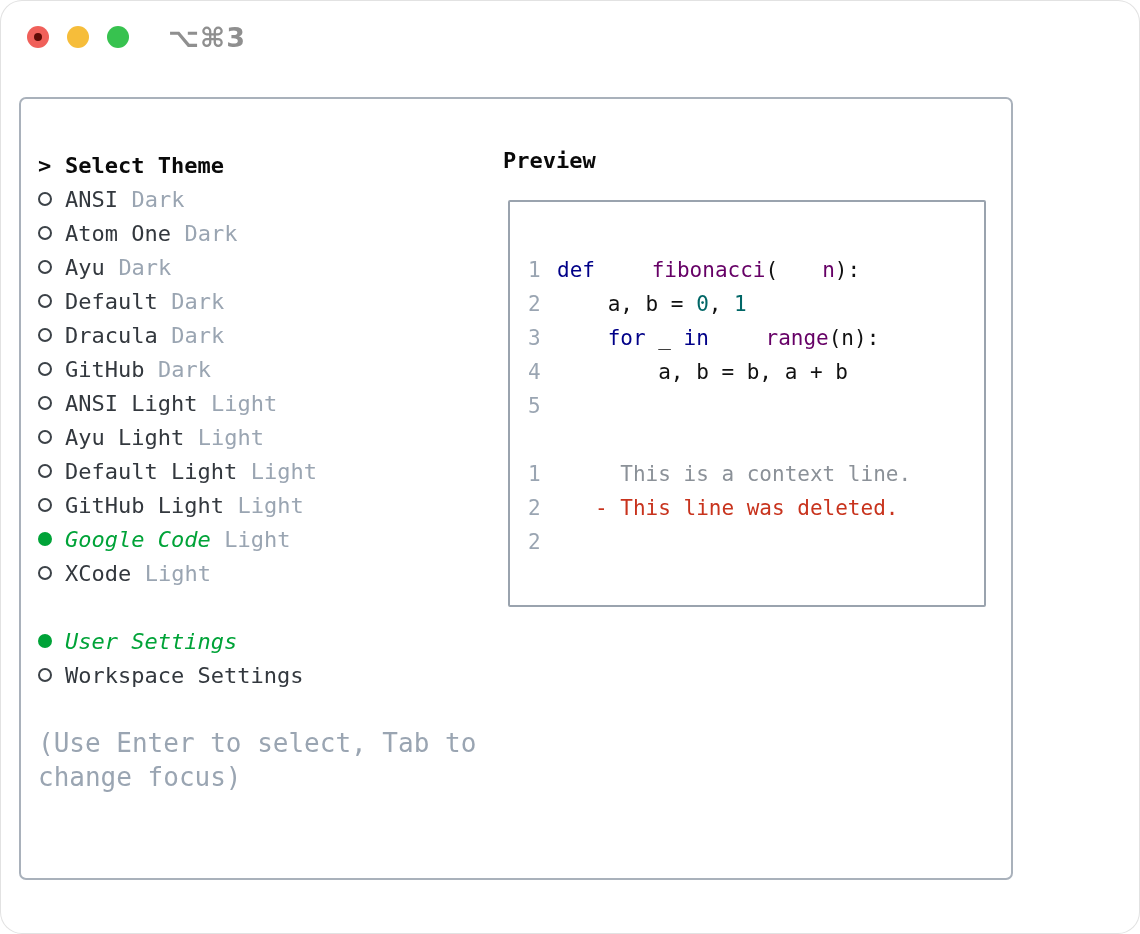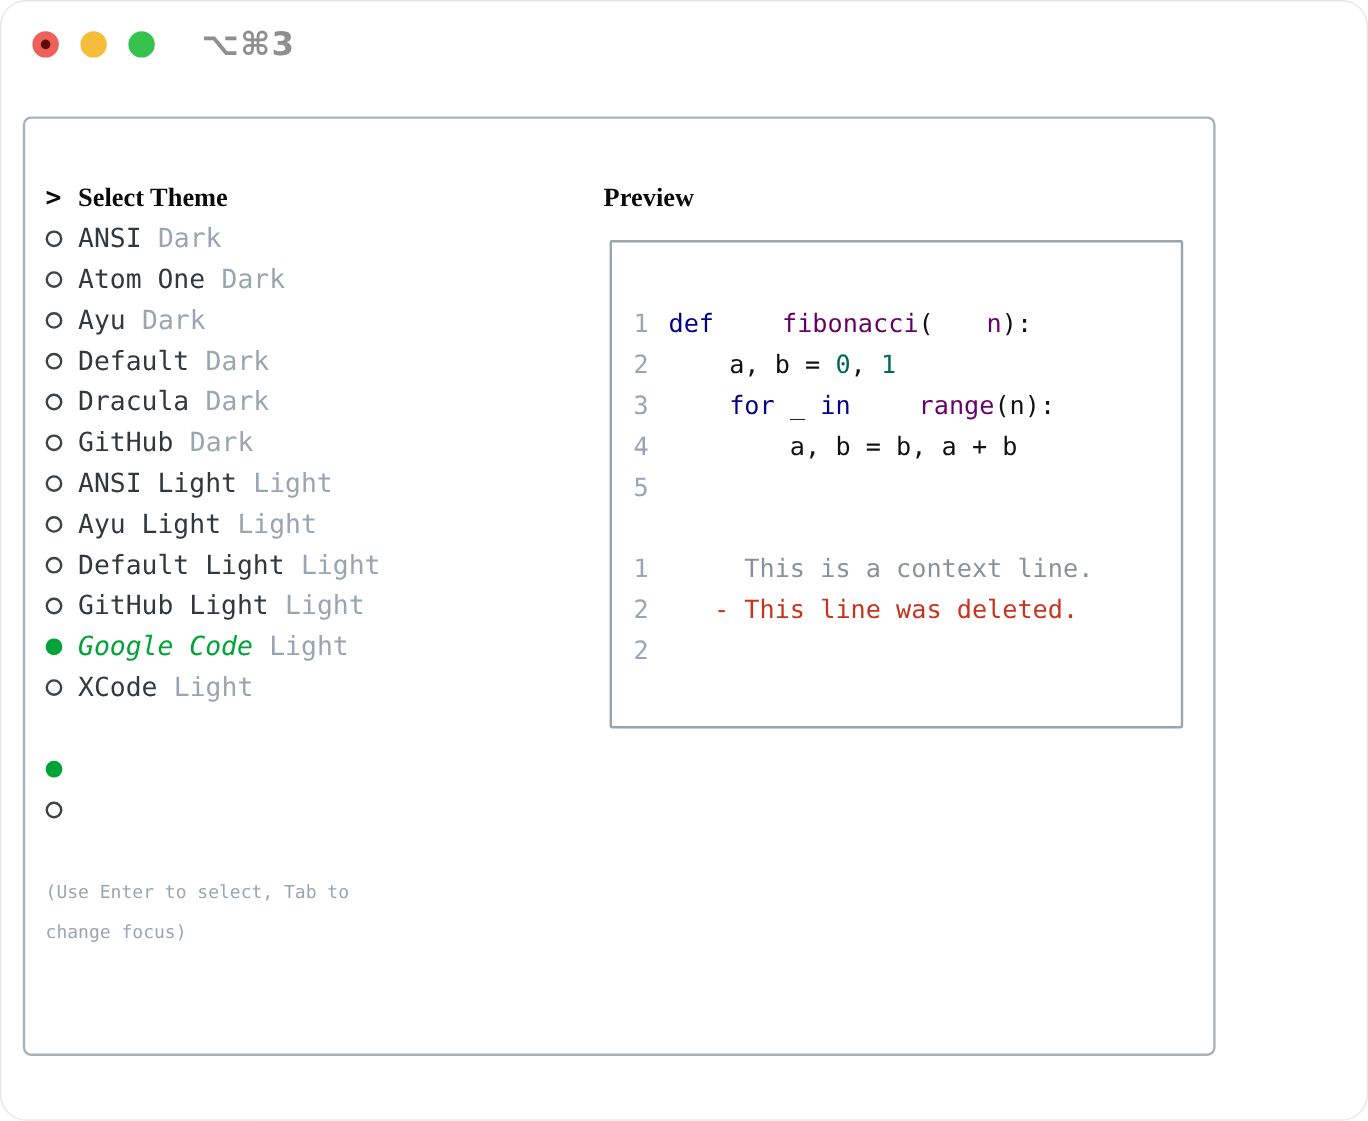--- a/index.html
+++ b/index.html
@@ -33,37 +33,37 @@
     box-sizing:border-box;border:2px solid var(--frame-border);border-radius:7px;
     display:flex;background:#fff;
   }
   .left-col{width:482px;box-sizing:border-box;padding:49px 0 0 17px;flex:none;}
   .right-col{flex:1;box-sizing:border-box;padding-top:49px;}
 
   
   .row{height:34px;display:flex;align-items:center;font-size:22px;white-space:pre;}
   .marker{width:27px;flex:none;display:flex;align-items:center;}
   .prompt{font-weight:bold;color:#0a0a0a;}
-  .hdr-label{font-weight:bold;color:#0a0a0a;font-family:Liberation Serif, serif;}
+  .hdr-label{font-weight:bold;color:#0a0a0a;}
   .radio{
     width:14px;height:14px;box-sizing:border-box;border-radius:50%;
     border:2px solid #3c4248;background:transparent;
   }
   .radio.sel{border-color:var(--green);background:var(--green);}
   .t-name{color:#33383e;}
   .t-name.sel{color:var(--green);font-style:italic;}
   .t-variant{color:var(--muted);margin-left:0.62em;}
   .spacer{height:34px;}
   .help{
-    margin-top:0;width:29ch;font-size:15px;line-height:34px;color:var(--muted);
+    margin-top:0;width:29ch;font-size:26px;line-height:34px;color:var(--muted);
     white-space:normal;
   }
 
   
-  .preview-title-row{height:34px;display:flex;align-items:center;font-size:22px;font-family:Liberation Serif, serif;}
+  .preview-title-row{height:34px;display:flex;align-items:flex-start;font-size:22px;}
   .preview-title-row span{font-weight:bold;color:#0a0a0a;}
   .preview-box{
     margin-left:5px;margin-top:18px;width:478px;height:407px;box-sizing:border-box;
     border:2px solid var(--preview-border);border-radius:2px;background:#fff;
     overflow:hidden;
   }
   .preview-content{padding:51px 0 0 18px;font-size:21px;line-height:34px;}
   .pline{height:34px;white-space:pre;display:flex;align-items:center;}
   .ln{display:inline-block;width:2.3ch;flex:none;color:var(--muted);}
   .lcode{white-space:pre;}
@@ -110,22 +110,22 @@
           <div class="row"><span class="marker"><span class="radio"></span></span><span class="t-name">Default Light</span><span class="t-variant">Light</span></div>
           <div class="row"><span class="marker"><span class="radio"></span></span><span class="t-name">GitHub Light</span><span class="t-variant">Light</span></div>
           <div class="row"><span class="marker"><span class="radio sel"></span></span><span class="t-name sel">Google Code</span><span class="t-variant">Light</span></div>
           <div class="row"><span class="marker"><span class="radio"></span></span><span class="t-name">XCode</span><span class="t-variant">Light</span></div>
         </div>
 
       <div class="spacer"></div>
 
 
       <div>
-          <div class="row"><span class="marker"><span class="radio sel"></span></span></div>
-          <div class="row"><span class="marker"><span class="radio"></span></span></div>
+          <div class="row"><span class="marker"><span class="radio sel"></span></span><span class="t-name sel">User Settings</span></div>
+          <div class="row"><span class="marker"><span class="radio"></span></span><span class="t-name">Workspace Settings</span></div>
         </div>
 
       <div class="spacer"></div>
 
       <div class="help">(Use Enter to select, Tab to change focus)</div>
     </div>
 
     <div class="right-col">
       <div class="preview-title-row">
         <span>Preview</span>

